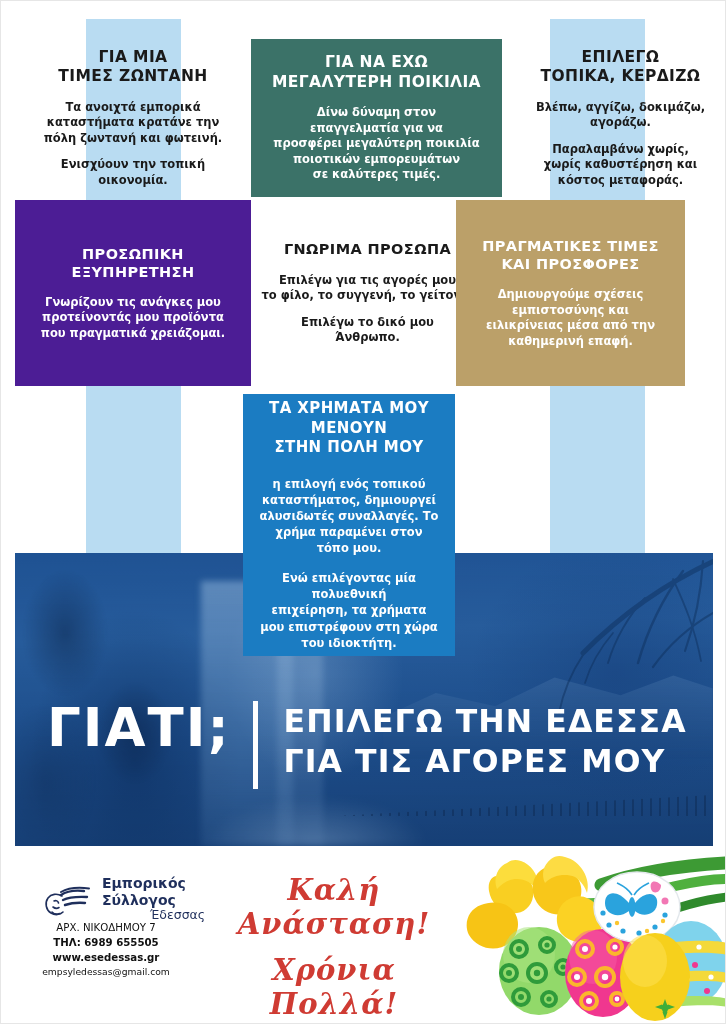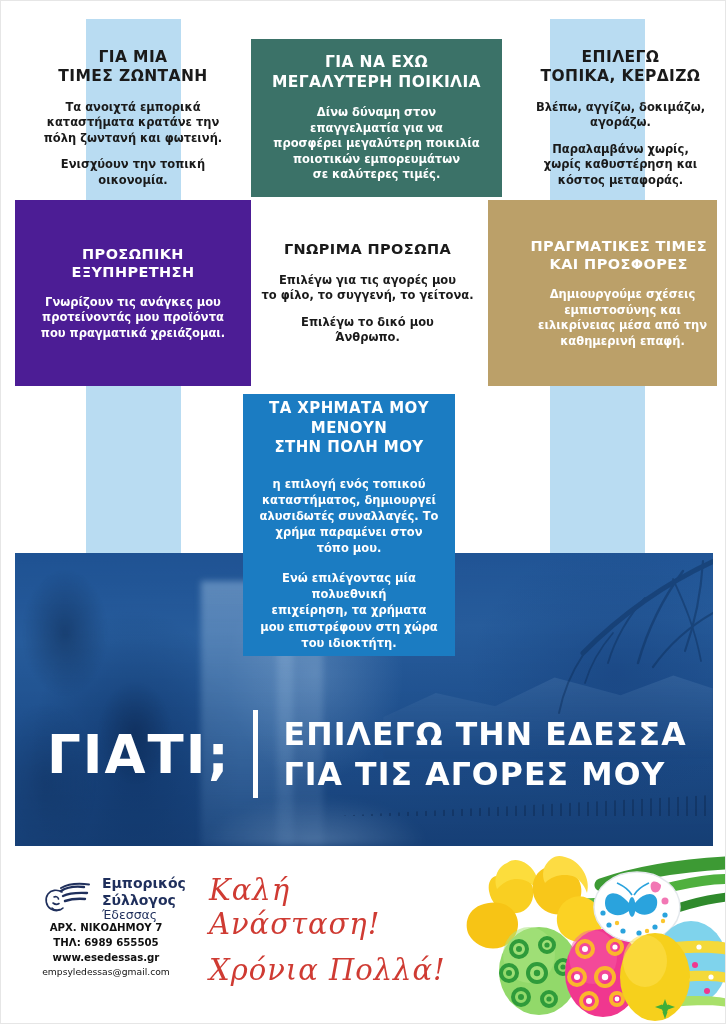--- a/index.html
+++ b/index.html
@@ -43,21 +43,21 @@
   .c-local  { left:505px; width:229px; color:#1a1a1a; }
   .c-variety .hd { font-size:15.5px; }
 
   
   .r2 { top:199px; height:186px; }
   .r2 .hd { font-size:14.5px; margin-bottom:14px; }
   .r2 .bd { font-size:11.5px; font-weight:bold; }
 
   .c-service { left:14px;  width:236px; background:#4c1d95; color:#ffffff; }
   .c-faces   { left:250px; width:233px; color:#1a1a1a; }
-  .c-prices  { left:487px; width:229px; background:#bba069; color:#ffffff;align-items:flex-end; }
+  .c-prices  { left:455px; width:229px; background:#bba069; color:#ffffff; }
 
   
   .c-money {
     left:242px; width:212px; top:393px; height:262px;
     background:#1b7cc2; color:#ffffff; z-index:6;
   }
   .c-money .hd { font-size:15px; margin-bottom:18px; line-height:1.3; }
   .c-money .bd { font-size:11.5px; font-weight:bold; line-height:1.4; }
   .c-money .bd p { margin-top:14px; }
 
@@ -112,56 +112,56 @@
   }
   .photo .tint {
     position:absolute; inset:0;
     background:linear-gradient(180deg, rgba(31,100,170,.38), rgba(26,85,150,.46));
     mix-blend-mode:multiply;
   }
 
   
   .headline {
     position:absolute; left:14px; top:700px; width:698px; height:106px;
-    z-index:7; display:flex; align-items:center; color:#ffffff;
+    z-index:7; display:flex; align-items:flex-start; color:#ffffff;
   }
   .headline .why {
     font-size:53px; font-weight:bold; letter-spacing:2px;
     padding-left:32px; padding-right:22px; line-height:1; white-space:nowrap;
   }
   .headline .divider { width:5px; height:88px; background:#ffffff; flex:none; }
   .headline .lines {
     padding-left:26px; font-size:31.5px; font-weight:bold;
     line-height:1.28; letter-spacing:1.1px; white-space:nowrap;
   }
 
   
   .footer { position:absolute; left:0; top:848px; width:726px; height:176px; z-index:8; background:#fff; }
 
   .logo-block { position:absolute; left:40px; top:26px; width:185px; }
-  .logo-row { display:flex; align-items:center; gap:9px; }
+  .logo-row { display:flex; align-items:flex-end; gap:9px; }
   .logo-mark { width:52px; height:40px; flex:none; }
   .logo-text { color:#1f2f5c; line-height:1.18; }
   .logo-text .l1, .logo-text .l2 { font-size:14px; font-weight:bold; }
-  .logo-text .l3 { font-size:12.5px; }
+  .logo-text .l3 { font-size:12.5px;margin-left:48px; }
 
   .contact {
     position:absolute; left:0px; top:72px; width:210px;
     text-align:center; color:#111; line-height:1.45;
   }
-  .contact .a1 { font-size:10.2px; font-weight:bold; }
+  .contact .a1 { font-size:10.2px; font-weight:normal; }
   .contact .a2 { font-size:10.2px; font-weight:bold; }
   .contact .a3 { font-size:10.2px; font-weight:bold; }
   .contact .a4 { font-size:9.2px; }
 
   .wishes {
     position:absolute; left:208px; top:24px; width:250px;
-    color:#cf3b33; text-align:left;
+    color:#cf3b33; text-align:center;
     font-family:"DejaVu Serif","Liberation Serif",serif;
-    font-style:italic; font-weight:normal;
+    font-style:italic; font-weight:bold;
   }
   .wishes .w1 { font-size:29px; letter-spacing:1px; }
   .wishes .w2 { font-size:29px; letter-spacing:1px; margin-top:12px; }
 
   
   .eggs { position:absolute; right:0px; top:0px; width:276px; height:176px; }
   .eggs svg { display:block; }
 </style>
 </head>
 <body>

